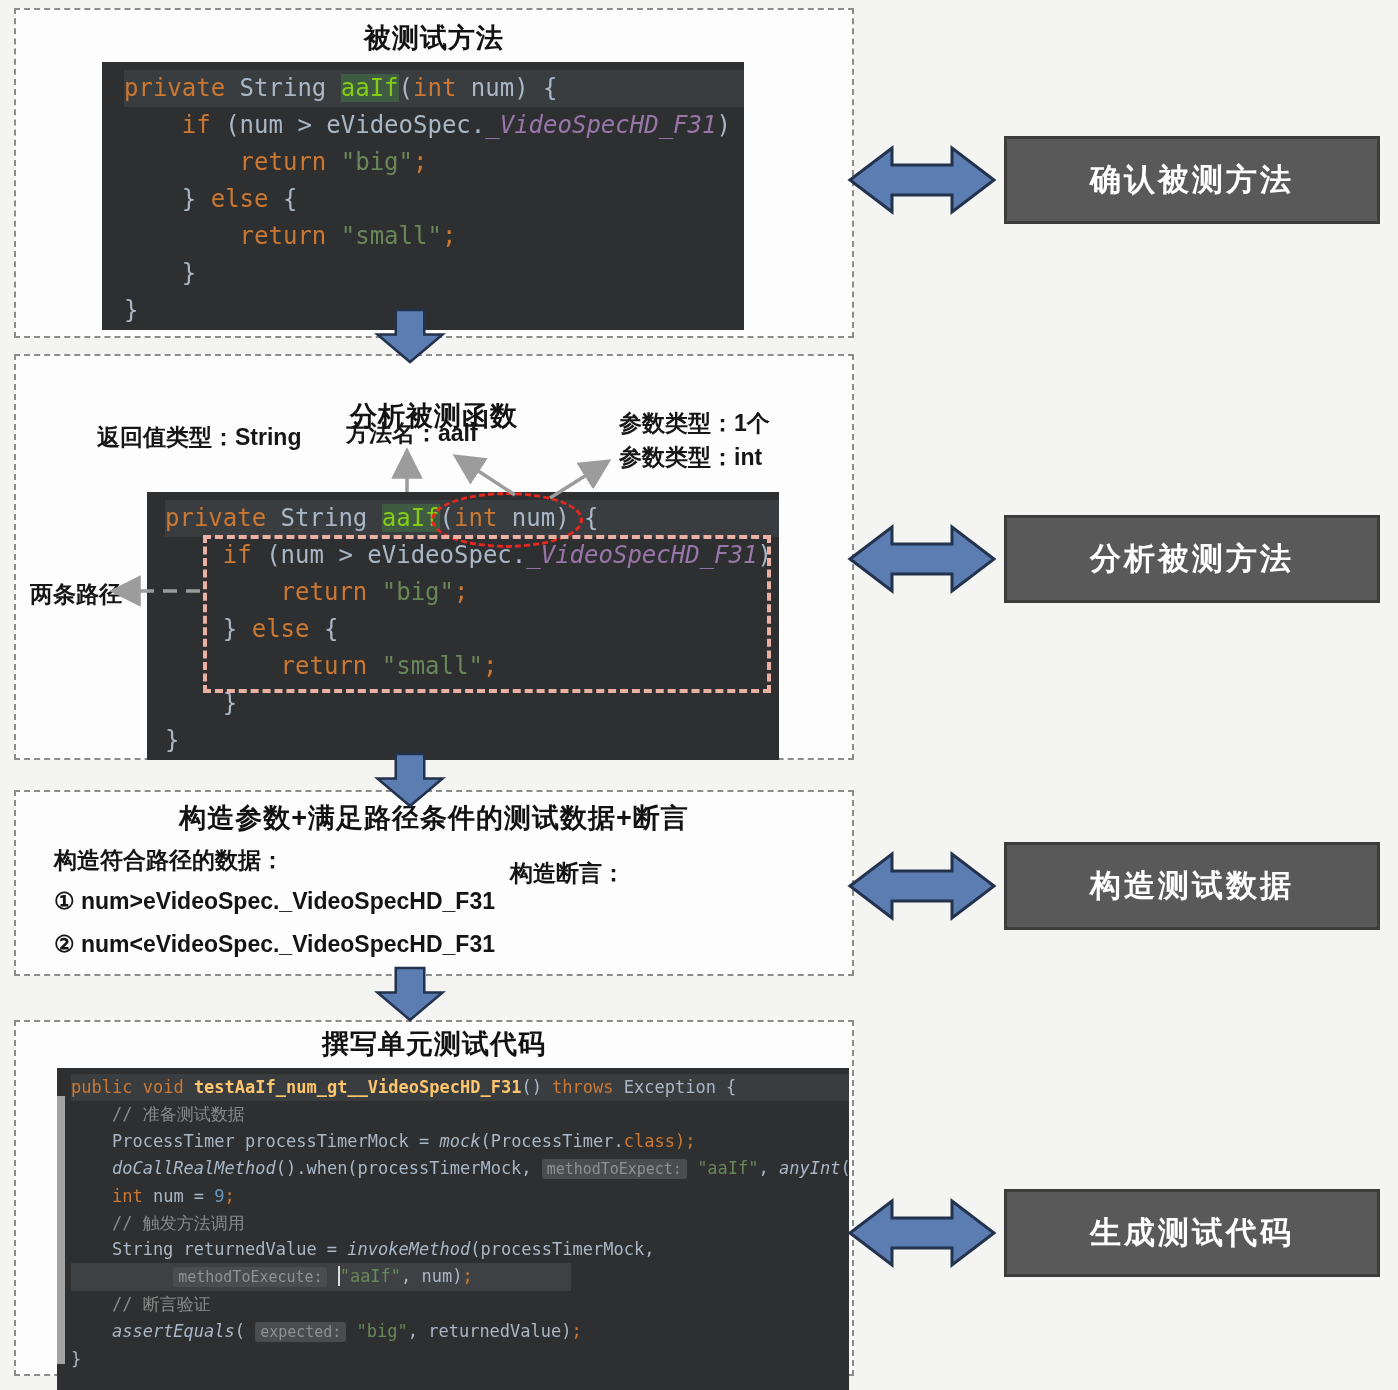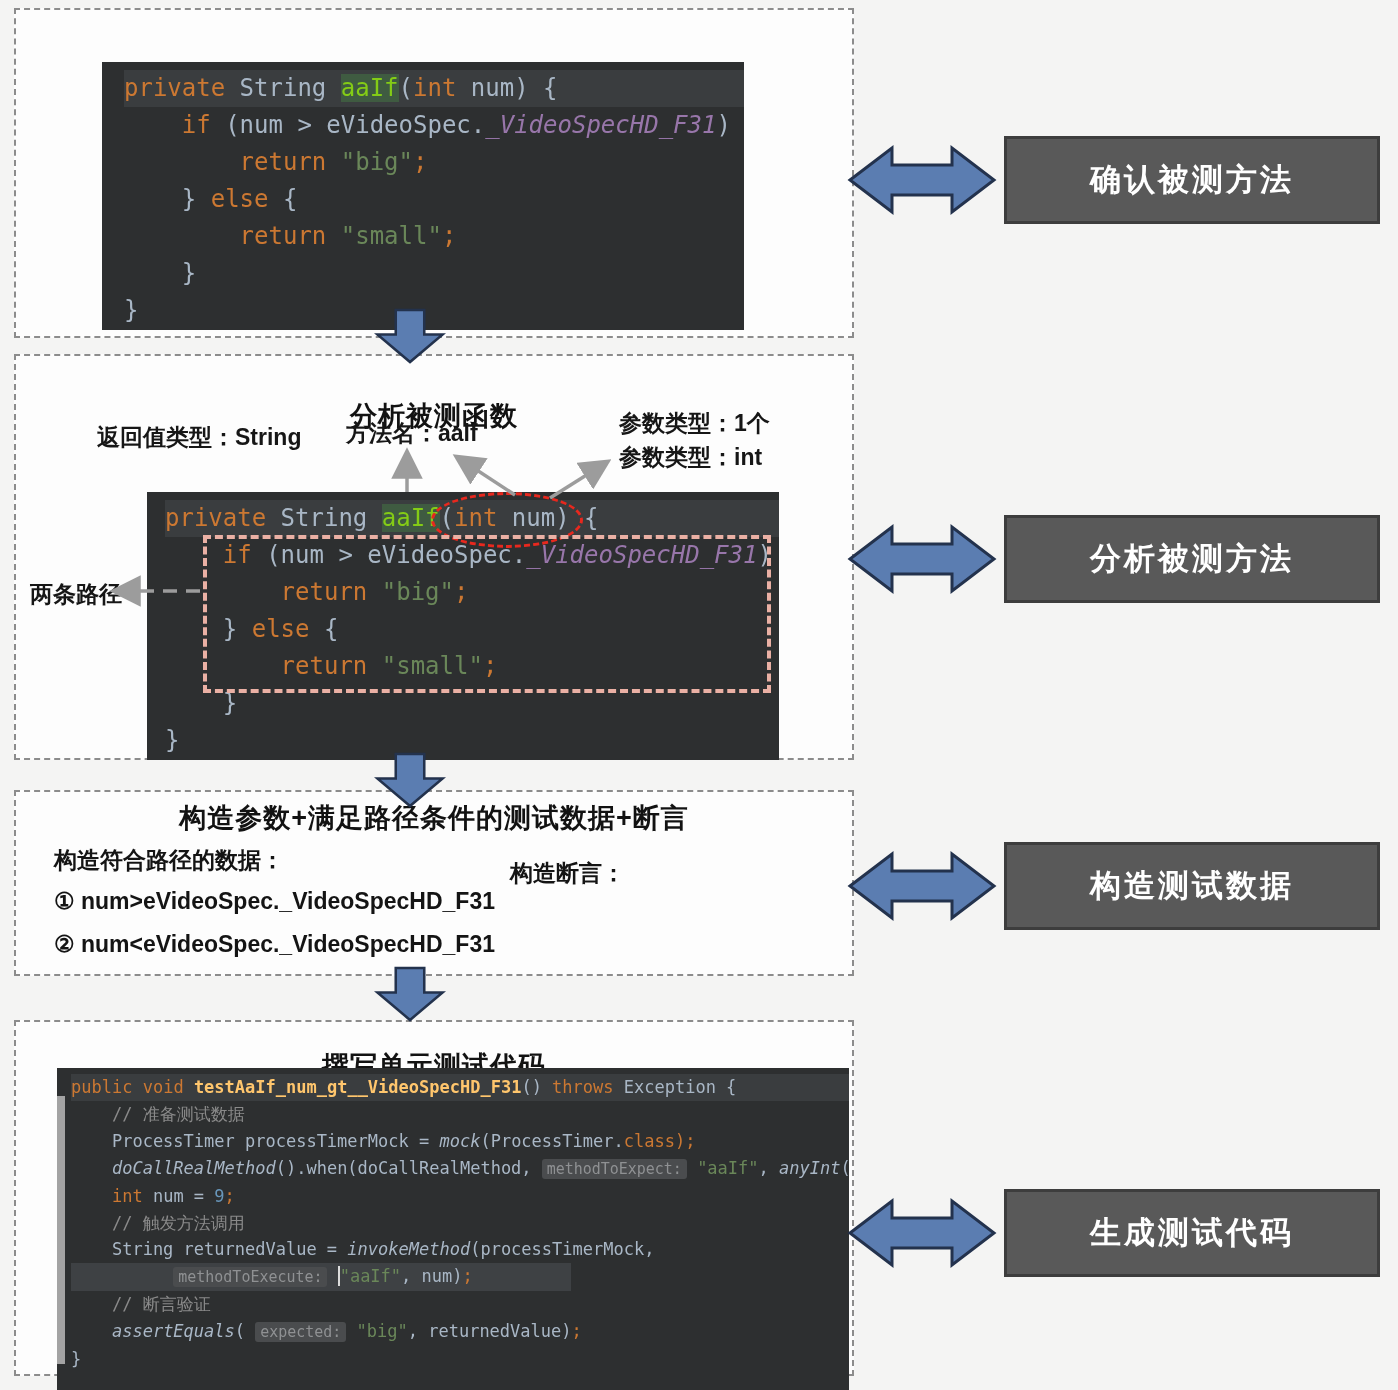--- a/index.html
+++ b/index.html
@@ -73,20 +73,21 @@
   .darrow{position:absolute;left:374px;width:72px;height:56px;}
   .overlay{position:absolute;left:0;top:0;pointer-events:none;}
   .s3text{position:absolute;font-weight:bold;color:#141414;font-size:23px;white-space:nowrap;}
 </style>
 </head>
 <body>
 
 <div class="page">
 
   <div class="panel" style="left:14px;top:8px;width:840px;height:330px;">
+    <div class="ptitle" style="top:10px;">被测试方法</div>
     <div class="code code1" style="left:86px;top:52px;width:642px;height:268px;">
         <div class="cl cur"><span class="kw">private</span><span> String </span><span class="decl">aaIf</span><span>(</span><span class="kw">int</span><span> num) {</span></div>
         <div class="cl"><span>    </span><span class="kw">if</span><span> (num &gt; eVideoSpec.</span><span class="field">_VideoSpecHD_F31</span><span>)</span></div>
         <div class="cl"><span>        </span><span class="kw">return</span><span> </span><span class="str">"big"</span><span class="kw">;</span></div>
         <div class="cl"><span>    } </span><span class="kw">else</span><span> {</span></div>
         <div class="cl"><span>        </span><span class="kw">return</span><span> </span><span class="str">"small"</span><span class="kw">;</span></div>
         <div class="cl"><span>    }</span></div>
         <div class="cl"><span>}</span></div>
       </div>
   </div>
@@ -113,27 +114,27 @@
 
   <div class="panel" style="left:14px;top:790px;width:840px;height:186px;">
     <div class="ptitle" style="top:8px;">构造参数+满足路径条件的测试数据+断言</div>
     <div class="s3text" style="left:38px;top:53px;">构造符合路径的数据：</div>
     <div class="s3text" style="left:38px;top:96px;">① num&gt;eVideoSpec._VideoSpecHD_F31</div>
     <div class="s3text" style="left:38px;top:139px;">② num&lt;eVideoSpec._VideoSpecHD_F31</div>
     <div class="s3text" style="left:494px;top:66px;">构造断言：</div>
   </div>
 
   <div class="panel" style="left:14px;top:1020px;width:840px;height:356px;">
-    <div class="ptitle" style="top:26px;">撰写单元测试代码</div>
+    <div class="ptitle" style="top:4px;">撰写单元测试代码</div>
     <div class="code code4" style="left:41px;top:46px;width:792px;height:382px;">
       <div class="gutter"></div>
     <div class="cl cur"><span class="kw">public</span><span> </span><span class="kw">void</span><span> </span><span class="meth">testAaIf_num_gt__VideoSpecHD_F31</span><span>() </span><span class="kw">throws</span><span> Exception {</span></div>
         <div class="cl"><span>    </span><span class="cmt">// 准备测试数据</span></div>
         <div class="cl"><span>    ProcessTimer processTimerMock = </span><span class="it">mock</span><span>(ProcessTimer.</span><span class="kw">class</span><span class="kw">);</span></div>
-        <div class="cl"><span>    </span><span class="it">doCallRealMethod</span><span>().when(doCallRealMethod, </span><span class="chip">methodToExpect:</span><span> </span><span class="str">"aaIf"</span><span>, </span><span class="it">anyInt</span><span>())</span></div>
+        <div class="cl"><span>    </span><span class="it">doCallRealMethod</span><span>().when(processTimerMock, </span><span class="chip">methodToExpect:</span><span> </span><span class="str">"aaIf"</span><span>, </span><span class="it">anyInt</span><span>())</span></div>
         <div class="cl"><span>    </span><span class="kw">int</span><span> num = </span><span class="num">9</span><span class="kw">;</span></div>
         <div class="cl"><span>    </span><span class="cmt">// 触发方法调用</span></div>
         <div class="cl"><span>    String returnedValue = </span><span class="it">invokeMethod</span><span>(processTimerMock,</span></div>
         <div class="cl hl"><span>          </span><span class="chip">methodToExecute:</span><span> </span><span class="caret">​</span><span class="str">"aaIf"</span><span>, num)</span><span class="kw">;</span></div>
         <div class="cl"><span>    </span><span class="cmt">// 断言验证</span></div>
         <div class="cl"><span>    </span><span class="it">assertEquals</span><span>( </span><span class="chip">expected:</span><span> </span><span class="str">"big"</span><span>, returnedValue)</span><span class="kw">;</span></div>
         <div class="cl"><span>}</span></div>
       </div>
   </div>
 

